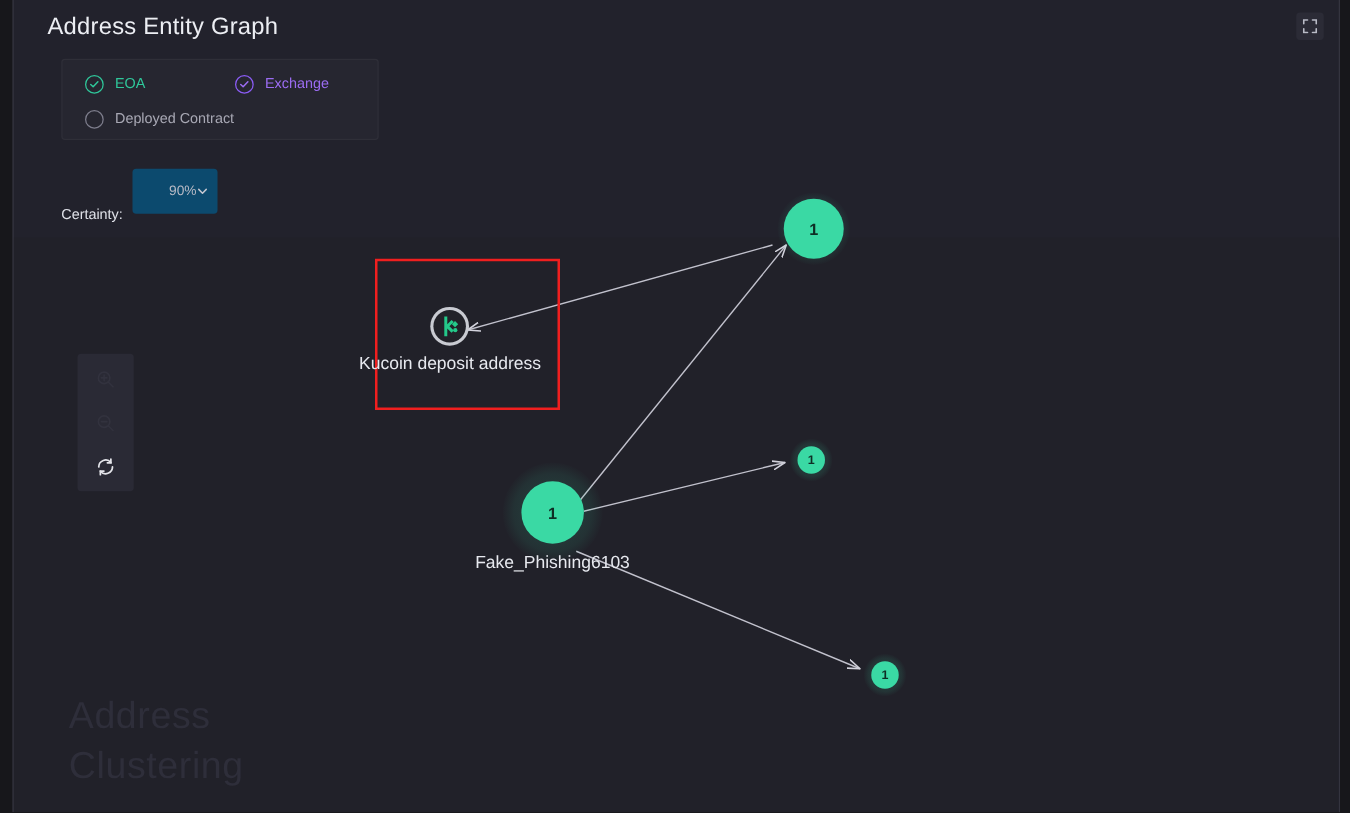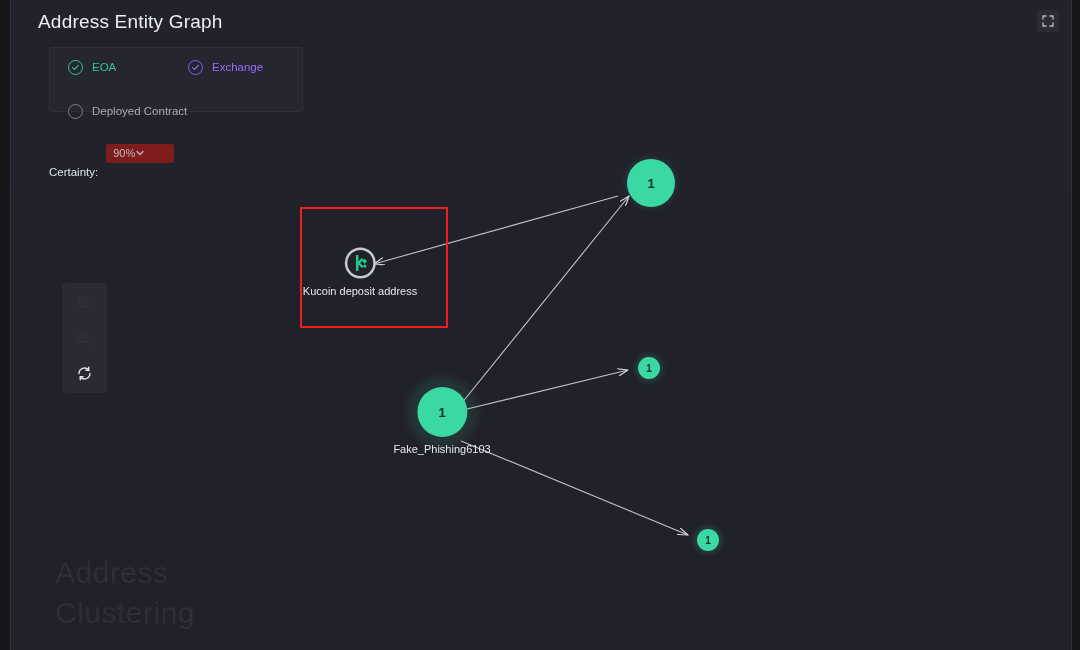--- a/index.html
+++ b/index.html
@@ -82,21 +82,21 @@
   .legend-item {
     position: absolute;
     display: flex;
     align-items: center;
     gap: 9px;
     white-space: nowrap;
     cursor: pointer;
   }
   #li-eoa      { left: 18px; top: 12px; }
   #li-exchange { left: 138px; top: 12px; }
-  #li-deployed { left: 18px; top: 56px; }
+  #li-deployed { left: 18px; top: 40px; }
 
   .cb {
     width: 15px;
     height: 15px;
     border-radius: 50%;
     box-sizing: border-box;
     display: flex;
     align-items: center;
     justify-content: center;
     flex: 0 0 auto;
@@ -121,26 +121,26 @@
     gap: 8px;
   }
   #certainty-label {
     font-size: 11.5px;
     color: #dfe1e8;
     white-space: nowrap;
     margin-top: 38px;
   }
   #certainty-select {
     width: 68px;
-    height: 19px;
-    background: #7f1d1d;
+    height: 36px;
+    background: #0c4a6e;
     border-radius: 3px;
     display: flex;
     align-items: center;
-    justify-content: flex-start;
+    justify-content: flex-end;
     padding: 0 7px;
     box-sizing: border-box;
     cursor: pointer;
   }
   #certainty-value {
     font-size: 11px;
     color: #b9bbc6;
   }
 
   
@@ -208,21 +208,21 @@
     justify-content: center;
     color: #0f2e25;
     font-weight: bold;
     flex: 0 0 auto;
   }
   .node-eoa {
     background: #3ad9a4;
   }
   .node-label {
     margin-top: 6px;
-    font-size: 11px;
+    font-size: 14px;
     color: #e7e9ef;
     white-space: nowrap;
   }
 
   
   .halo {
     position: absolute;
     left: 50%;
     top: 0;
     transform: translateX(-50%);

